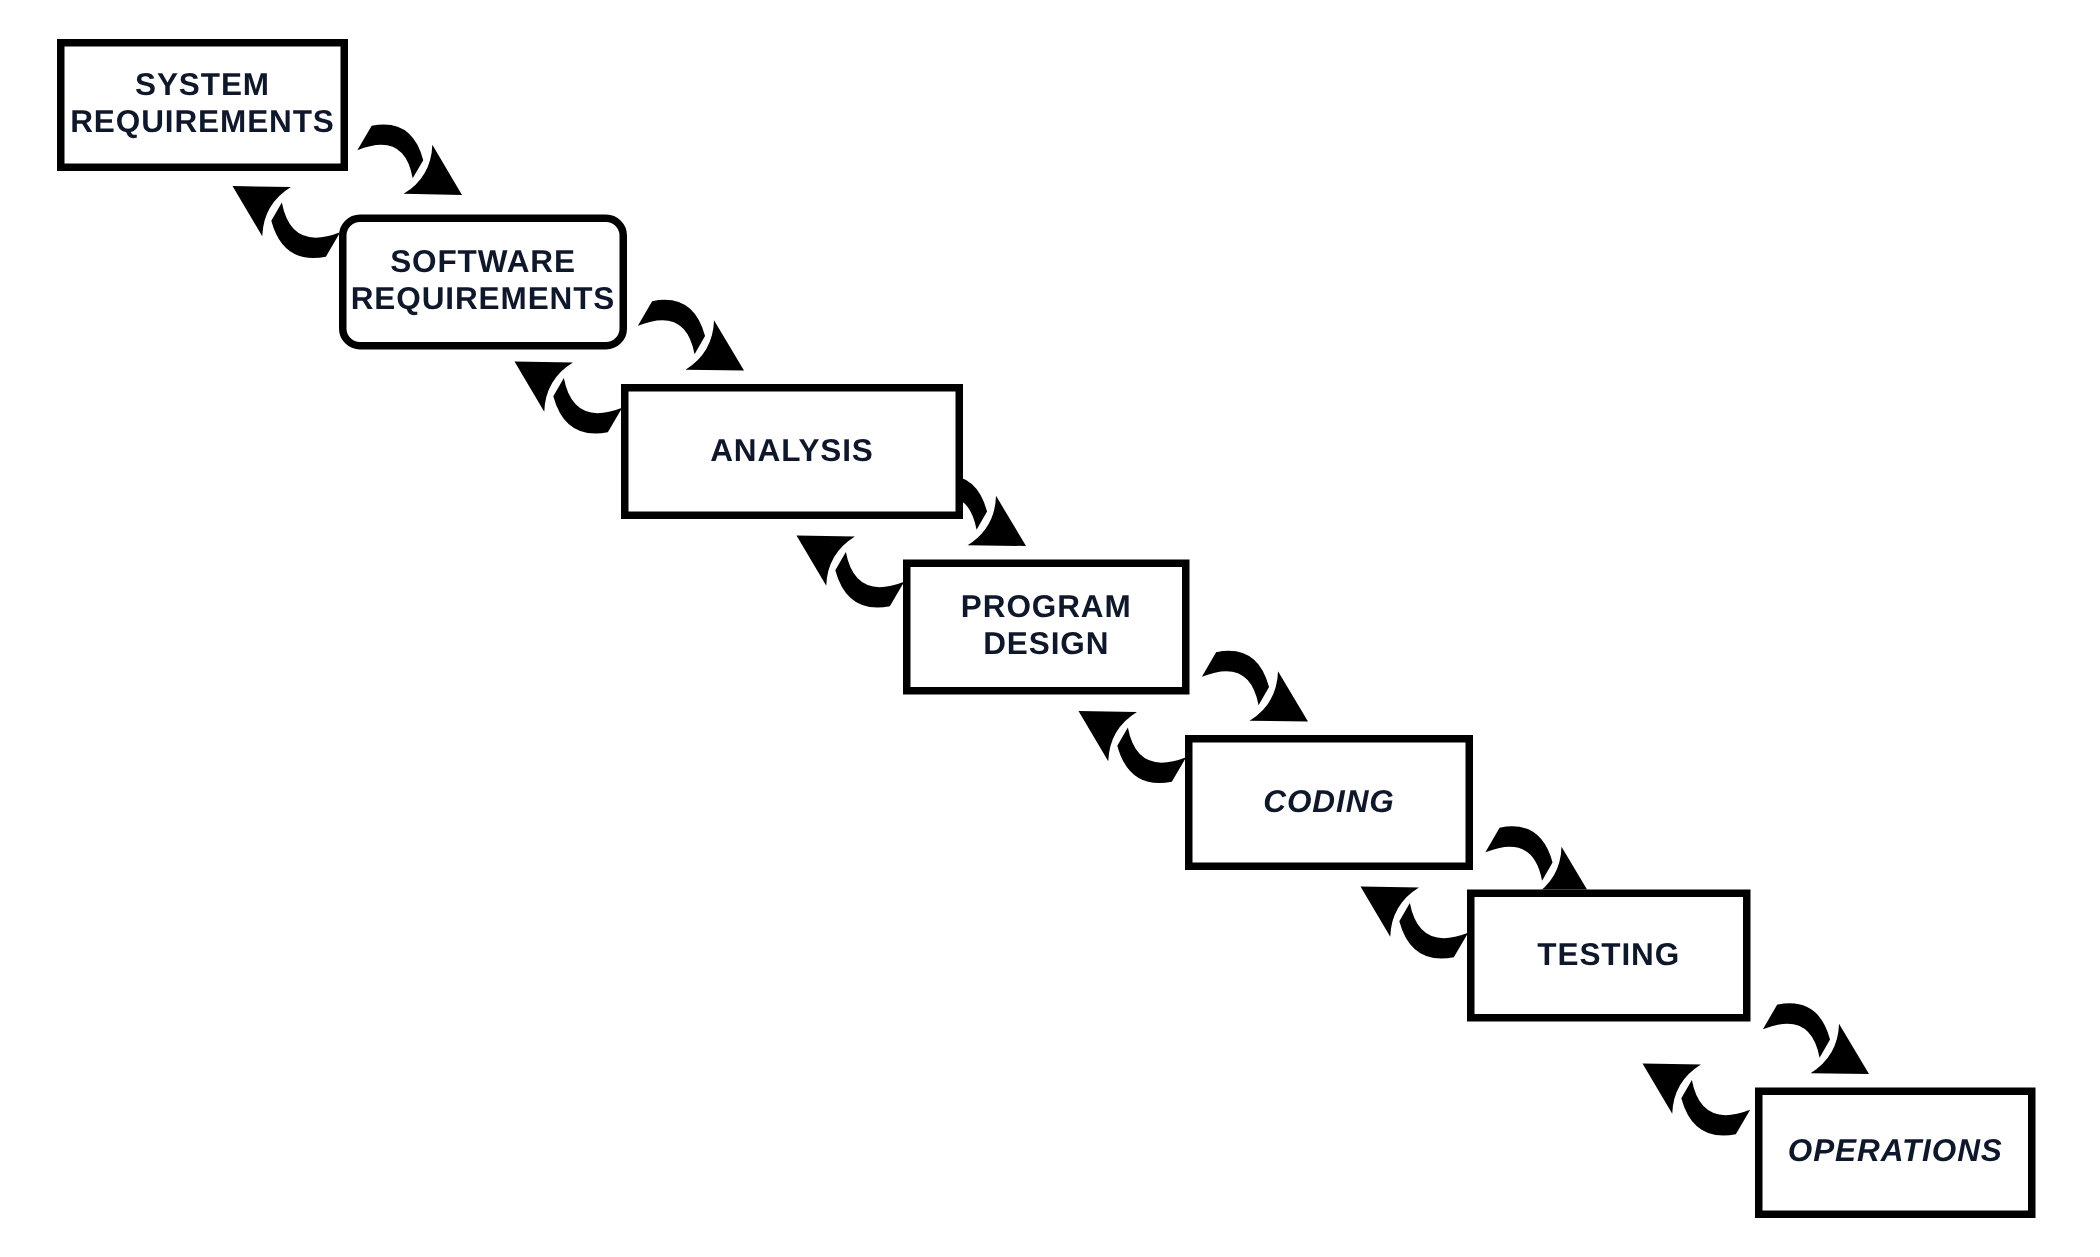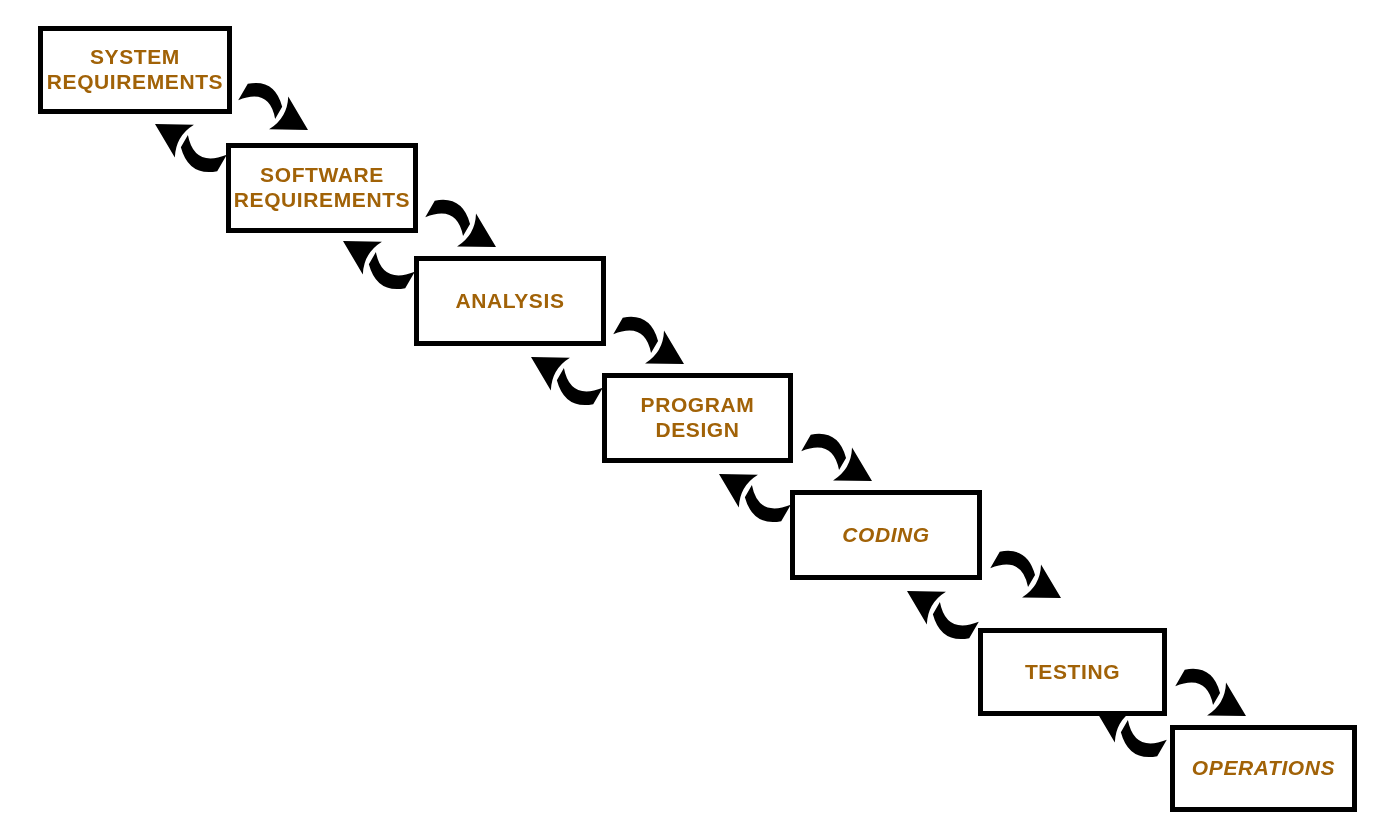--- a/index.html
+++ b/index.html
@@ -31,21 +31,21 @@
     align-items: center;
     justify-content: center;
     z-index: 3;
   }
   .stage-label {
     font-family: "Liberation Sans", sans-serif;
     font-weight: bold;
     font-size: 21px;
     line-height: 1.18;
     letter-spacing: 0.6px;
-    color: #a16207;
+    color: #0f172a;
     text-align: center;
     white-space: pre-line;
     user-select: none;
   }
 </style>
 </head>
 <body>
 
 <div id="canvas">
   <svg id="diagram-svg" viewBox="0 0 1400 838" xmlns="http://www.w3.org/2000/svg" aria-hidden="true">
@@ -72,34 +72,34 @@
       <path d="M 1175.259837773764 686.2329133403045 Q 1207.0603290087095 673.2457067744296 1213.0420853522096 705.101566072643 L 1220.0275875803468 692.9688516764047 Q 1212.274507457569 664.1895021000945 1184.740162226236 669.7670866596955 Z" fill="#000000"></path>
       <path d="M 1246 716 L 1207.0545120138063 715.5010355551331 Q 1225.3743855263947 704.1246462121667 1226.01516091875 682.5693821939146 Z" fill="#000000"></path>
       <path d="M 1166.7791534627274 739.7896594358273 Q 1134.1207227824932 752.6364820440593 1127.9058582548384 720.0546140824761 L 1120.862895257135 732.1540633349412 Q 1128.8636539734932 761.6678566646493 1157.2208465372726 756.2103405641727 Z" fill="#000000"></path>
       <path d="M 1095 709 L 1133.9426836814416 709.6836575803632 Q 1115.5690637291907 720.973037096096 1114.8260698305319 742.5250198370541 Z" fill="#000000"></path>
     </svg>
   <div id="boxes-layer">
       <div class="stage-box" style="left: 38px; top: 26px; width: 194px; height: 88px; border-width: 5px; border-color: rgb(0, 0, 0);">
         <div class="stage-label">SYSTEM
 REQUIREMENTS</div>
       </div>
-      <div class="stage-box" style="left: 226px; top: 143px; width: 192px; height: 90px; border-width: 5px; border-color: rgb(0, 0, 0);">
+      <div class="stage-box" style="left: 226px; top: 143px; width: 192px; height: 90px; border-width: 5px; border-color: rgb(0, 0, 0); border-radius: 14px;">
         <div class="stage-label">SOFTWARE
 REQUIREMENTS</div>
       </div>
-      <div class="stage-box" style="left: 414px; top: 256px; width: 192px; height: 90px; border-width: 5px; border-color: rgb(0, 0, 0);">
+      <div class="stage-box" style="left: 414px; top: 256px; width: 228px; height: 90px; border-width: 5px; border-color: rgb(0, 0, 0);">
         <div class="stage-label">ANALYSIS</div>
       </div>
       <div class="stage-box" style="left: 602px; top: 373px; width: 191px; height: 90px; border-width: 5px; border-color: rgb(0, 0, 0);">
         <div class="stage-label">PROGRAM
 DESIGN</div>
       </div>
       <div class="stage-box" style="left: 790px; top: 490px; width: 192px; height: 90px; border-width: 5px; border-color: rgb(0, 0, 0); font-style: italic;">
         <div class="stage-label">CODING</div>
       </div>
-      <div class="stage-box" style="left: 978px; top: 628px; width: 189px; height: 88px; border-width: 5px; border-color: rgb(0, 0, 0);">
+      <div class="stage-box" style="left: 978px; top: 593px; width: 189px; height: 88px; border-width: 5px; border-color: rgb(0, 0, 0);">
         <div class="stage-label">TESTING</div>
       </div>
       <div class="stage-box" style="left: 1170px; top: 725px; width: 187px; height: 87px; border-width: 5px; border-color: rgb(0, 0, 0); font-style: italic;">
         <div class="stage-label">OPERATIONS</div>
       </div>
     </div>
 </div>
 
 </body></html>

